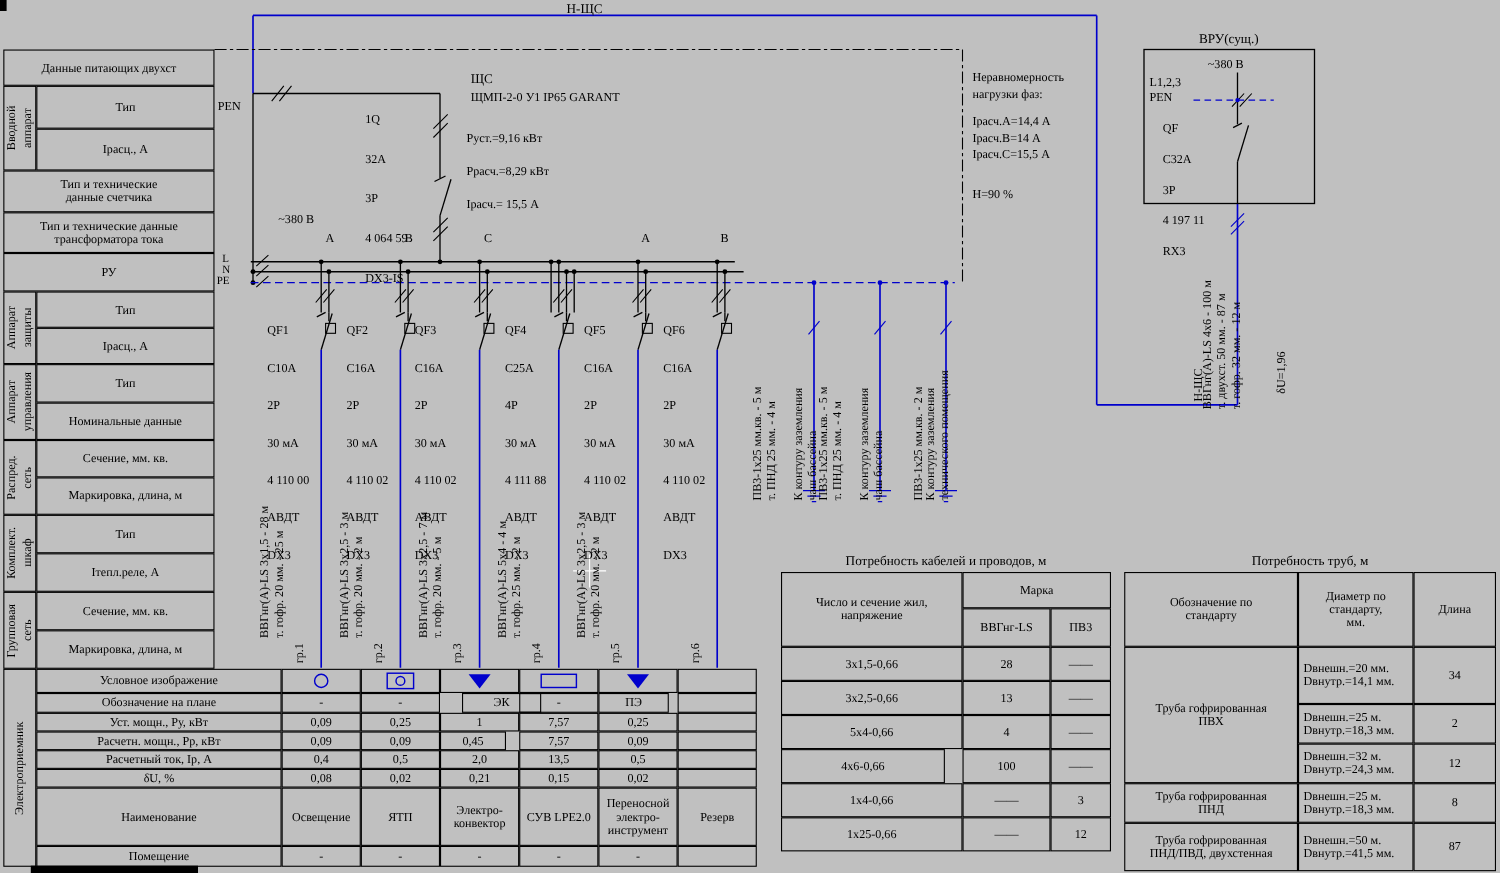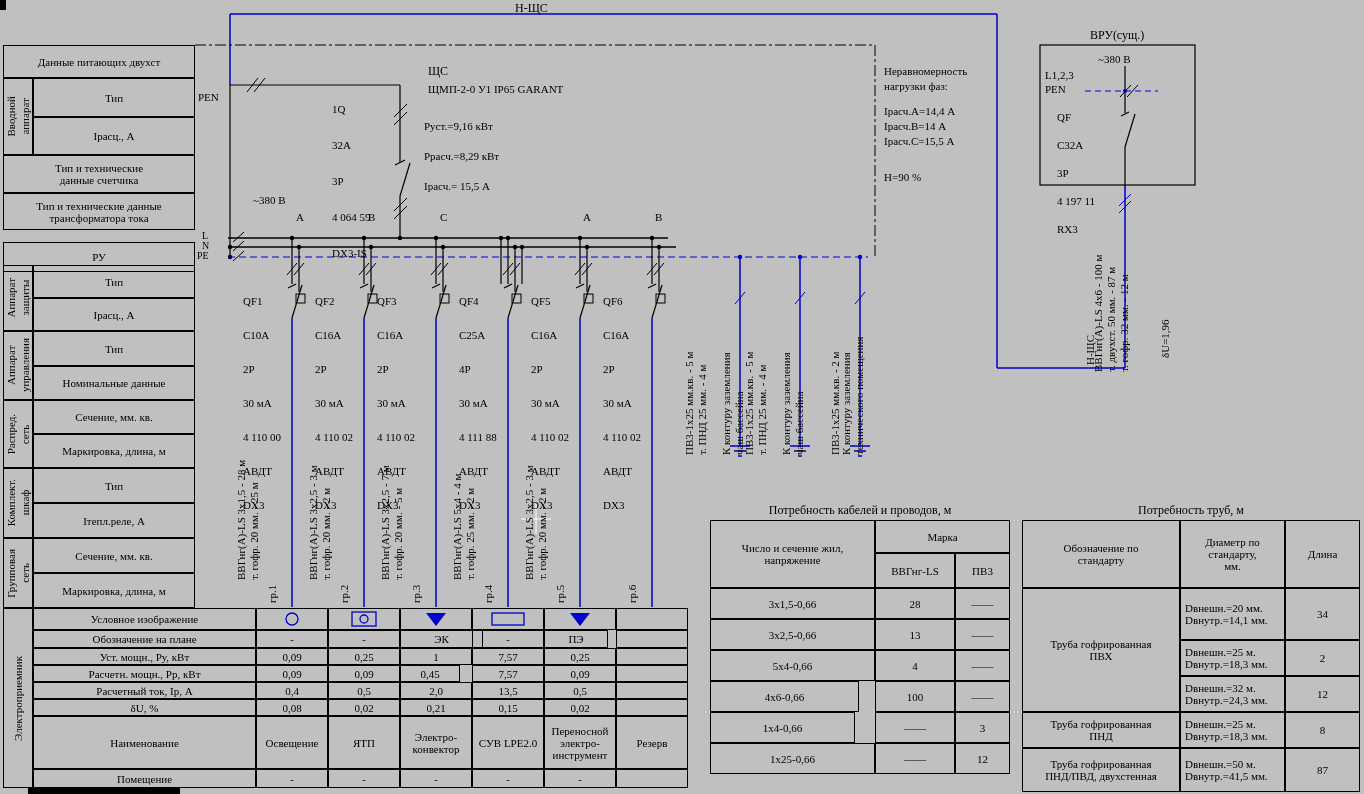--- a/index.html
+++ b/index.html
@@ -172,21 +172,21 @@
 
 <div class="cell" style="left:3px;top:45px;width:192px;height:33px">Данные питающих двухст</div>
 <div class="cell" style="left:3px;top:78px;width:30px;height:77px"><span class="vt">Вводной
 аппарат</span></div>
 <div class="cell" style="left:33px;top:78px;width:162px;height:39px">Тип</div>
 <div class="cell" style="left:33px;top:117px;width:162px;height:38px">Iрасц., А</div>
 <div class="cell" style="left:3px;top:155px;width:192px;height:38px">Тип и технические
 данные счетчика</div>
 <div class="cell" style="left:3px;top:193px;width:192px;height:37px">Тип и технические данные
 трансформатора тока</div>
-<div class="cell" style="left:3px;top:242px;width:192px;height:30px">РУ</div>
+<div class="cell" style="left:3px;top:230px;width:192px;height:35px">РУ</div>
 <div class="cell" style="left:3px;top:265px;width:30px;height:66px"><span class="vt">Аппарат
 защиты</span></div>
 <div class="cell" style="left:33px;top:265px;width:162px;height:33px">Тип</div>
 <div class="cell" style="left:33px;top:298px;width:162px;height:33px">Iрасц., А</div>
 <div class="cell" style="left:3px;top:331px;width:30px;height:69px"><span class="vt">Аппарат
 управления</span></div>
 <div class="cell" style="left:33px;top:331px;width:162px;height:35px">Тип</div>
 <div class="cell" style="left:33px;top:366px;width:162px;height:34px">Номинальные данные</div>
 <div class="cell" style="left:3px;top:400px;width:30px;height:68px"><span class="vt">Распред.
 сеть</span></div>
@@ -212,21 +212,21 @@
 
 <div class="cell" style="left:256px;top:608px;width:72px;height:22px"></div>
 <div class="cell" style="left:328px;top:608px;width:72px;height:22px"></div>
 <div class="cell" style="left:400px;top:608px;width:72px;height:22px"></div>
 <div class="cell" style="left:472px;top:608px;width:72px;height:22px"></div>
 <div class="cell" style="left:544px;top:608px;width:72px;height:22px"></div>
 <div class="cell" style="left:616px;top:608px;width:72px;height:22px"></div>
 
 <div class="cell" style="left:256px;top:630px;width:72px;height:18px">-</div>
 <div class="cell" style="left:328px;top:630px;width:72px;height:18px">-</div>
-<div class="cell" style="left:400px;top:630px;width:83px;height:18px">ЭК</div>
+<div class="cell" style="left:420px;top:630px;width:72px;height:18px">ЭК</div>
 <div class="cell" style="left:472px;top:630px;width:72px;height:18px">-</div>
 <div class="cell" style="left:544px;top:630px;width:64px;height:18px">ПЭ</div>
 <div class="cell" style="left:616px;top:630px;width:72px;height:18px"></div>
 
 <div class="cell" style="left:256px;top:648px;width:72px;height:17px">0,09</div>
 <div class="cell" style="left:328px;top:648px;width:72px;height:17px">0,25</div>
 <div class="cell" style="left:400px;top:648px;width:72px;height:17px">1</div>
 <div class="cell" style="left:472px;top:648px;width:72px;height:17px">7,57</div>
 <div class="cell" style="left:544px;top:648px;width:72px;height:17px">0,25</div>
 <div class="cell" style="left:616px;top:648px;width:72px;height:17px"></div>
@@ -415,21 +415,21 @@
 <div class="cell" style="left:955px;top:588px;width:55px;height:31px">——</div>
 <div class="cell" style="left:710px;top:619px;width:165px;height:31px">3х2,5-0,66</div>
 <div class="cell" style="left:875px;top:619px;width:80px;height:31px">13</div>
 <div class="cell" style="left:955px;top:619px;width:55px;height:31px">——</div>
 <div class="cell" style="left:710px;top:650px;width:165px;height:31px">5х4-0,66</div>
 <div class="cell" style="left:875px;top:650px;width:80px;height:31px">4</div>
 <div class="cell" style="left:955px;top:650px;width:55px;height:31px">——</div>
 <div class="cell" style="left:710px;top:681px;width:149px;height:31px">4х6-0,66</div>
 <div class="cell" style="left:875px;top:681px;width:80px;height:31px">100</div>
 <div class="cell" style="left:955px;top:681px;width:55px;height:31px">——</div>
-<div class="cell" style="left:710px;top:712px;width:145px;height:31px">1х4-0,66</div>
+<div class="cell" style="left:710px;top:712px;width:165px;height:31px">1х4-0,66</div>
 <div class="cell" style="left:875px;top:712px;width:80px;height:31px">——</div>
 <div class="cell" style="left:955px;top:712px;width:55px;height:31px">3</div>
 <div class="cell" style="left:710px;top:743px;width:165px;height:31px">1х25-0,66</div>
 <div class="cell" style="left:875px;top:743px;width:80px;height:31px">——</div>
 <div class="cell" style="left:955px;top:743px;width:55px;height:31px">12</div>
 
 <div class="ttl" style="left:1022px;top:503px;width:338px">Потребность труб, м</div>
 <div class="cell" style="left:1022px;top:520px;width:158px;height:68px">Обозначение по
 стандарту</div>
 <div class="cell" style="left:1180px;top:520px;width:105px;height:68px">Диаметр по

